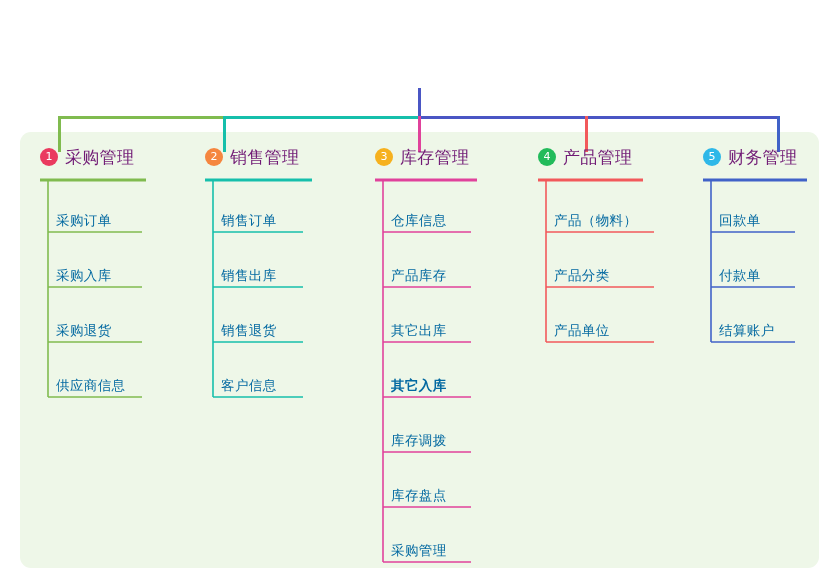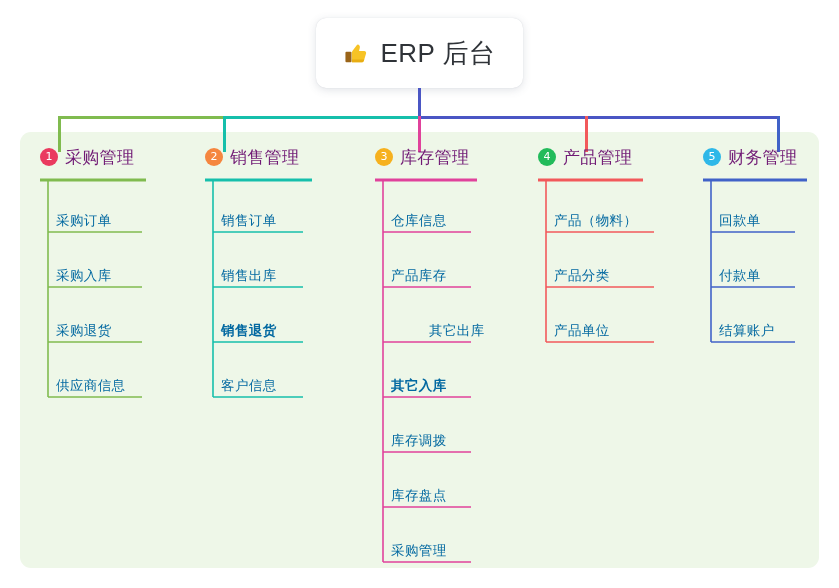--- a/index.html
+++ b/index.html
@@ -110,28 +110,20 @@
     line-height: 1;
   }
 </style>
 </head>
 <body>
 
 <div id="canvas">
 
   <div id="panel"></div>
 
-  <div id="root-card">
-    <svg id="root-emoji" viewBox="0 0 32 32">
-      <rect x="3" y="14.5" width="7.5" height="13" rx="1.2" fill="#9a6418"></rect>
-      <path d="M11 27.5h11.6c1.5 0 2.8-.95 3.2-2.35l2.6-8.6c.45-1.5-.7-3-2.3-3h-6.4l1-4.1c.35-1.5-.3-3-1.6-3.6-.8-.4-1.75-.1-2.2.65L11.8 13.1c-.5.85-.8 1.1-.8 2.1z" fill="#f7c325"></path>
-      <path d="M11 27.5h11.6c1.5 0 2.8-.95 3.2-2.35l.35-1.15H11z" fill="#e8ad13"></path>
-    </svg>
-    <span id="root-title">ERP 后台</span>
-  </div>
 
   <svg id="wires" viewBox="0 0 839 588">
 
     <line x1="419.5" y1="88" x2="419.5" y2="116" stroke="#4a56c4" stroke-width="3"></line>
 
     <line x1="58" y1="117.5" x2="224" y2="117.5" stroke="#80bb4f" stroke-width="3"></line>
     <line x1="223" y1="117.5" x2="420" y2="117.5" stroke="#16bfab" stroke-width="3"></line>
     <line x1="419" y1="117.5" x2="780" y2="117.5" stroke="#4a56c4" stroke-width="3"></line>
 
     <line x1="59.5" y1="116" x2="59.5" y2="152" stroke="#80bb4f" stroke-width="3"></line>
@@ -210,25 +202,25 @@
     </div>
   </div>
 
   <div id="leaf-layer">
       <div class="leaf" style="left: 56px; top: 214px;">采购订单</div>
       <div class="leaf" style="left: 56px; top: 269px;">采购入库</div>
       <div class="leaf" style="left: 56px; top: 324px;">采购退货</div>
       <div class="leaf" style="left: 56px; top: 379px;">供应商信息</div>
       <div class="leaf" style="left: 221px; top: 214px;">销售订单</div>
       <div class="leaf" style="left: 221px; top: 269px;">销售出库</div>
-      <div class="leaf" style="left: 221px; top: 324px; font-weight: bold;">销售退货</div>
+      <div class="leaf" style="left: 221px; top: 324px;">销售退货</div>
       <div class="leaf" style="left: 221px; top: 379px;">客户信息</div>
       <div class="leaf" style="left: 391px; top: 214px;">仓库信息</div>
       <div class="leaf" style="left: 391px; top: 269px;">产品库存</div>
-      <div class="leaf" style="left: 391px; top: 324px; margin-left: 38px;">其它出库</div>
+      <div class="leaf" style="left: 391px; top: 324px;">其它出库</div>
       <div class="leaf" style="left: 391px; top: 379px; font-weight: bold;">其它入库</div>
       <div class="leaf" style="left: 391px; top: 434px;">库存调拨</div>
       <div class="leaf" style="left: 391px; top: 489px;">库存盘点</div>
       <div class="leaf" style="left: 391px; top: 544px;">采购管理</div>
       <div class="leaf" style="left: 554px; top: 214px;">产品（物料）</div>
       <div class="leaf" style="left: 554px; top: 269px;">产品分类</div>
       <div class="leaf" style="left: 554px; top: 324px;">产品单位</div>
       <div class="leaf" style="left: 719px; top: 214px;">回款单</div>
       <div class="leaf" style="left: 719px; top: 269px;">付款单</div>
       <div class="leaf" style="left: 719px; top: 324px;">结算账户</div>

